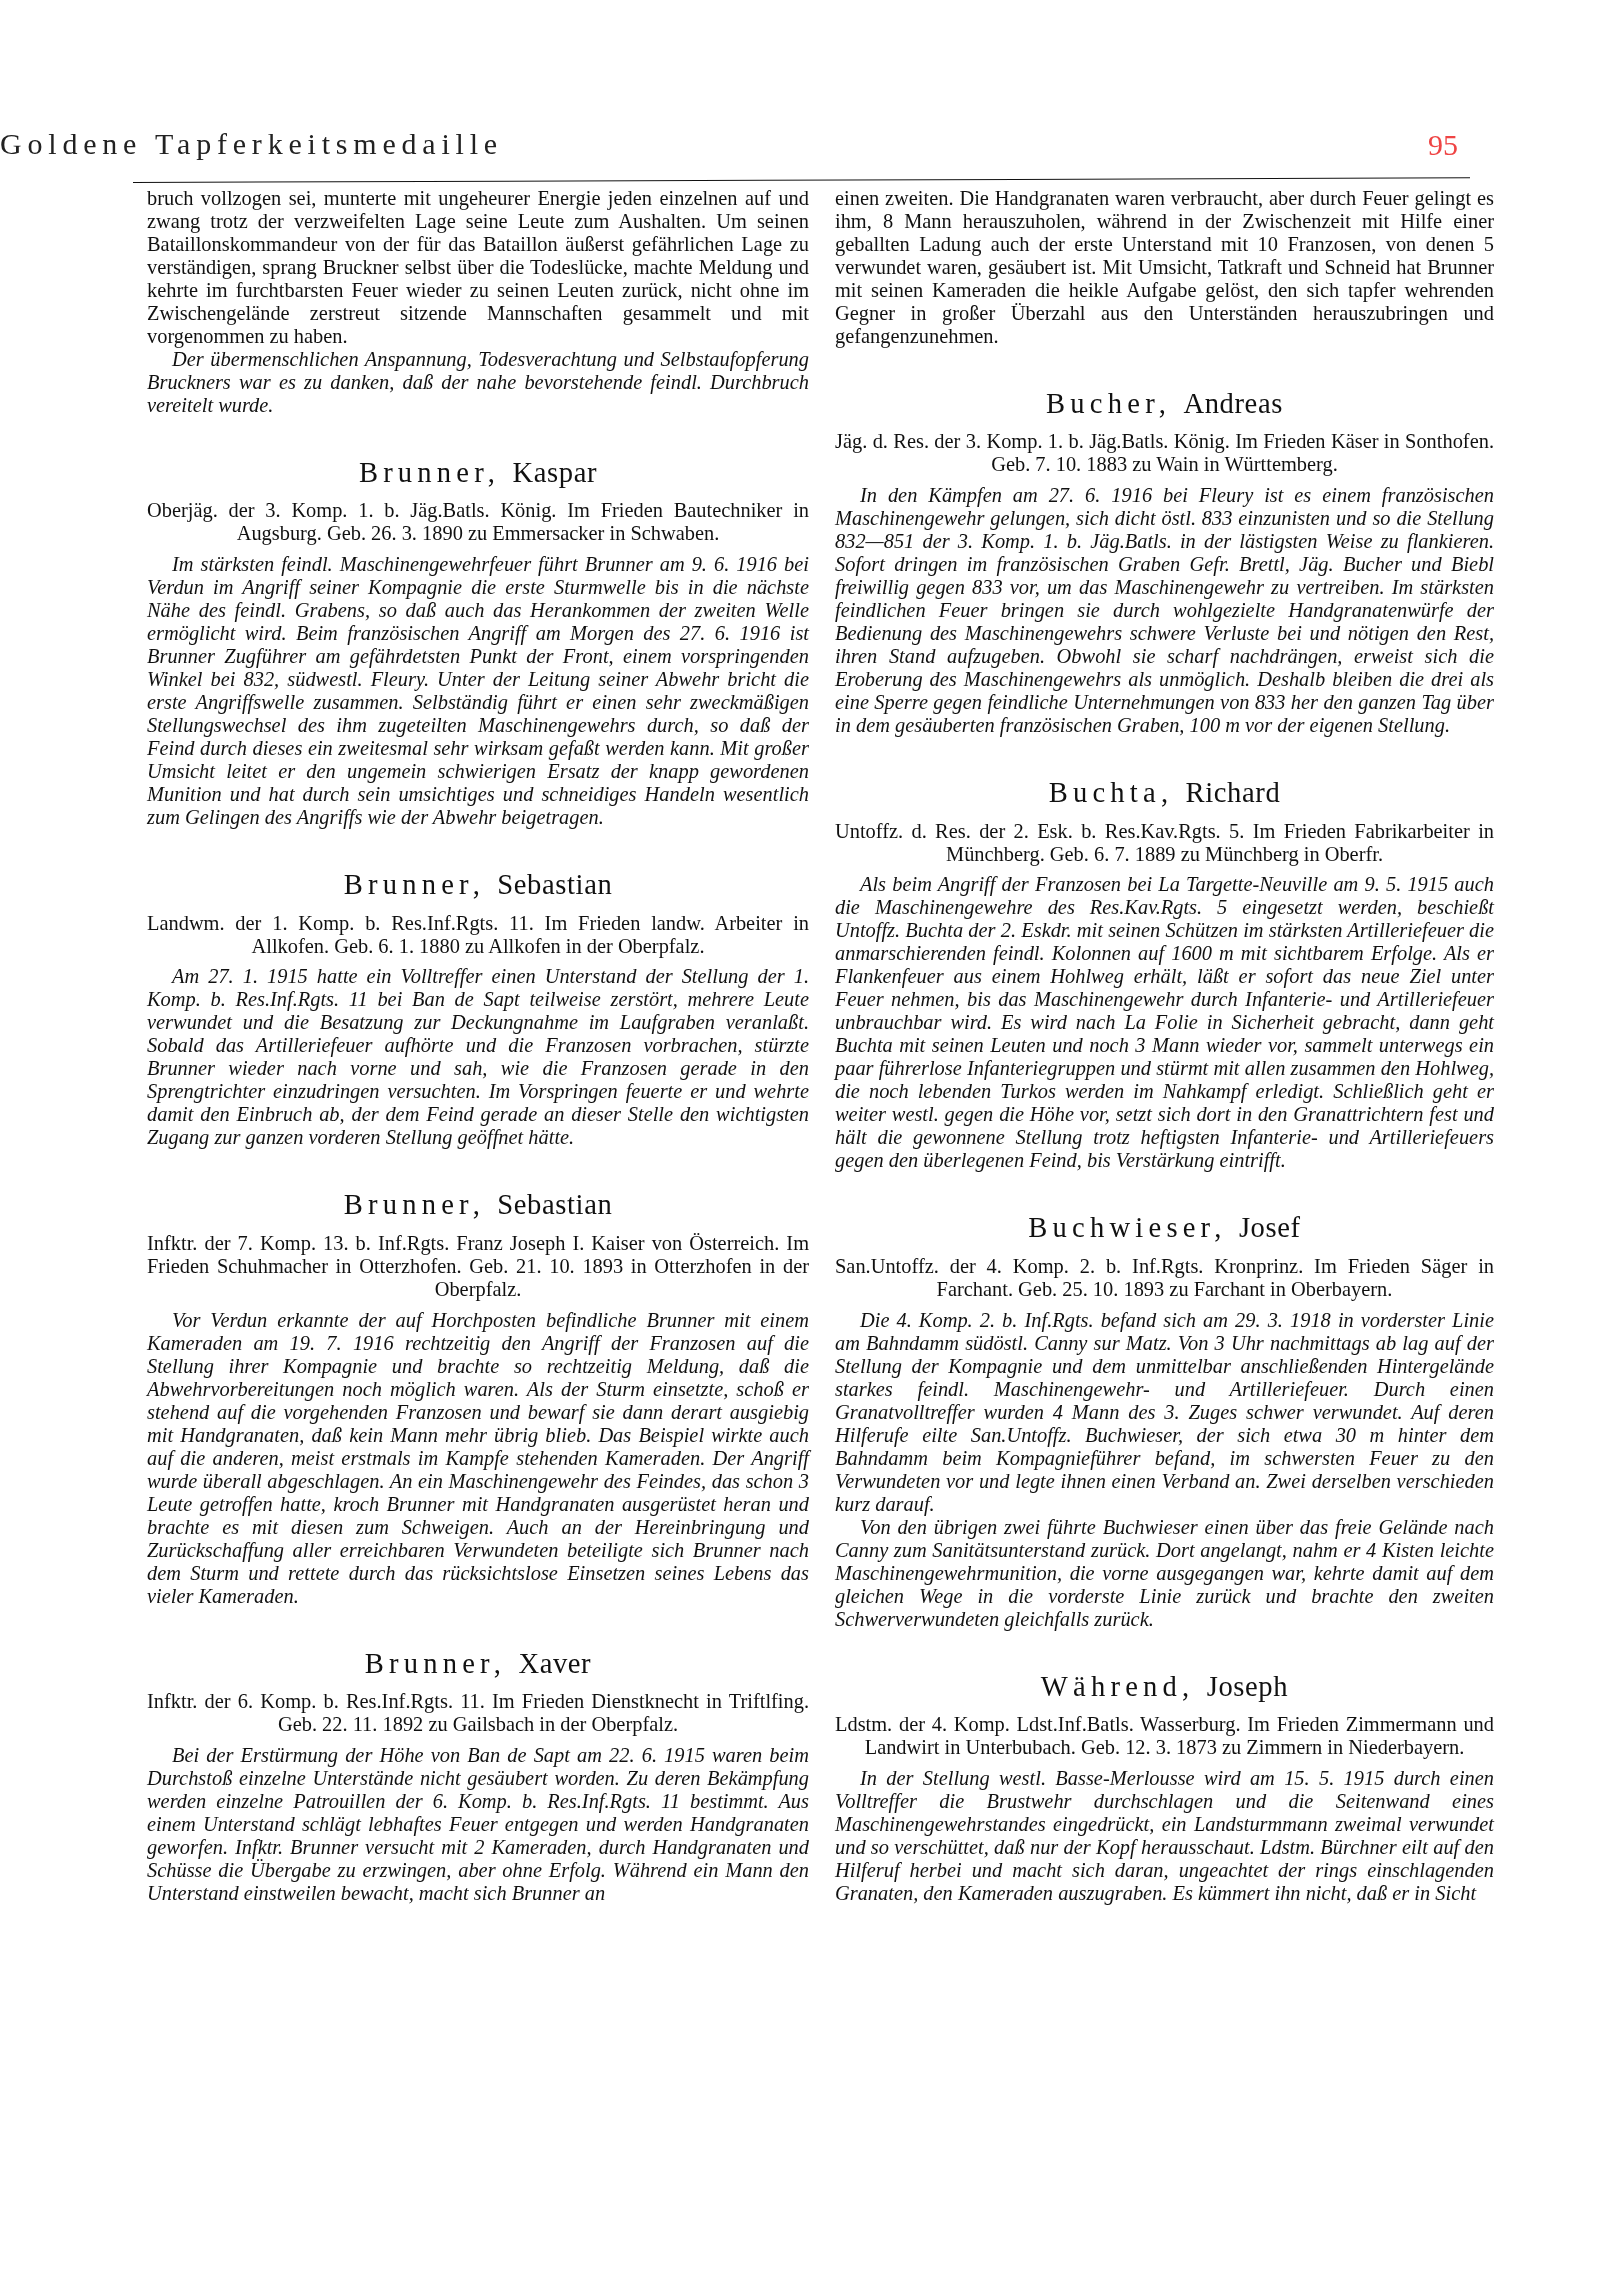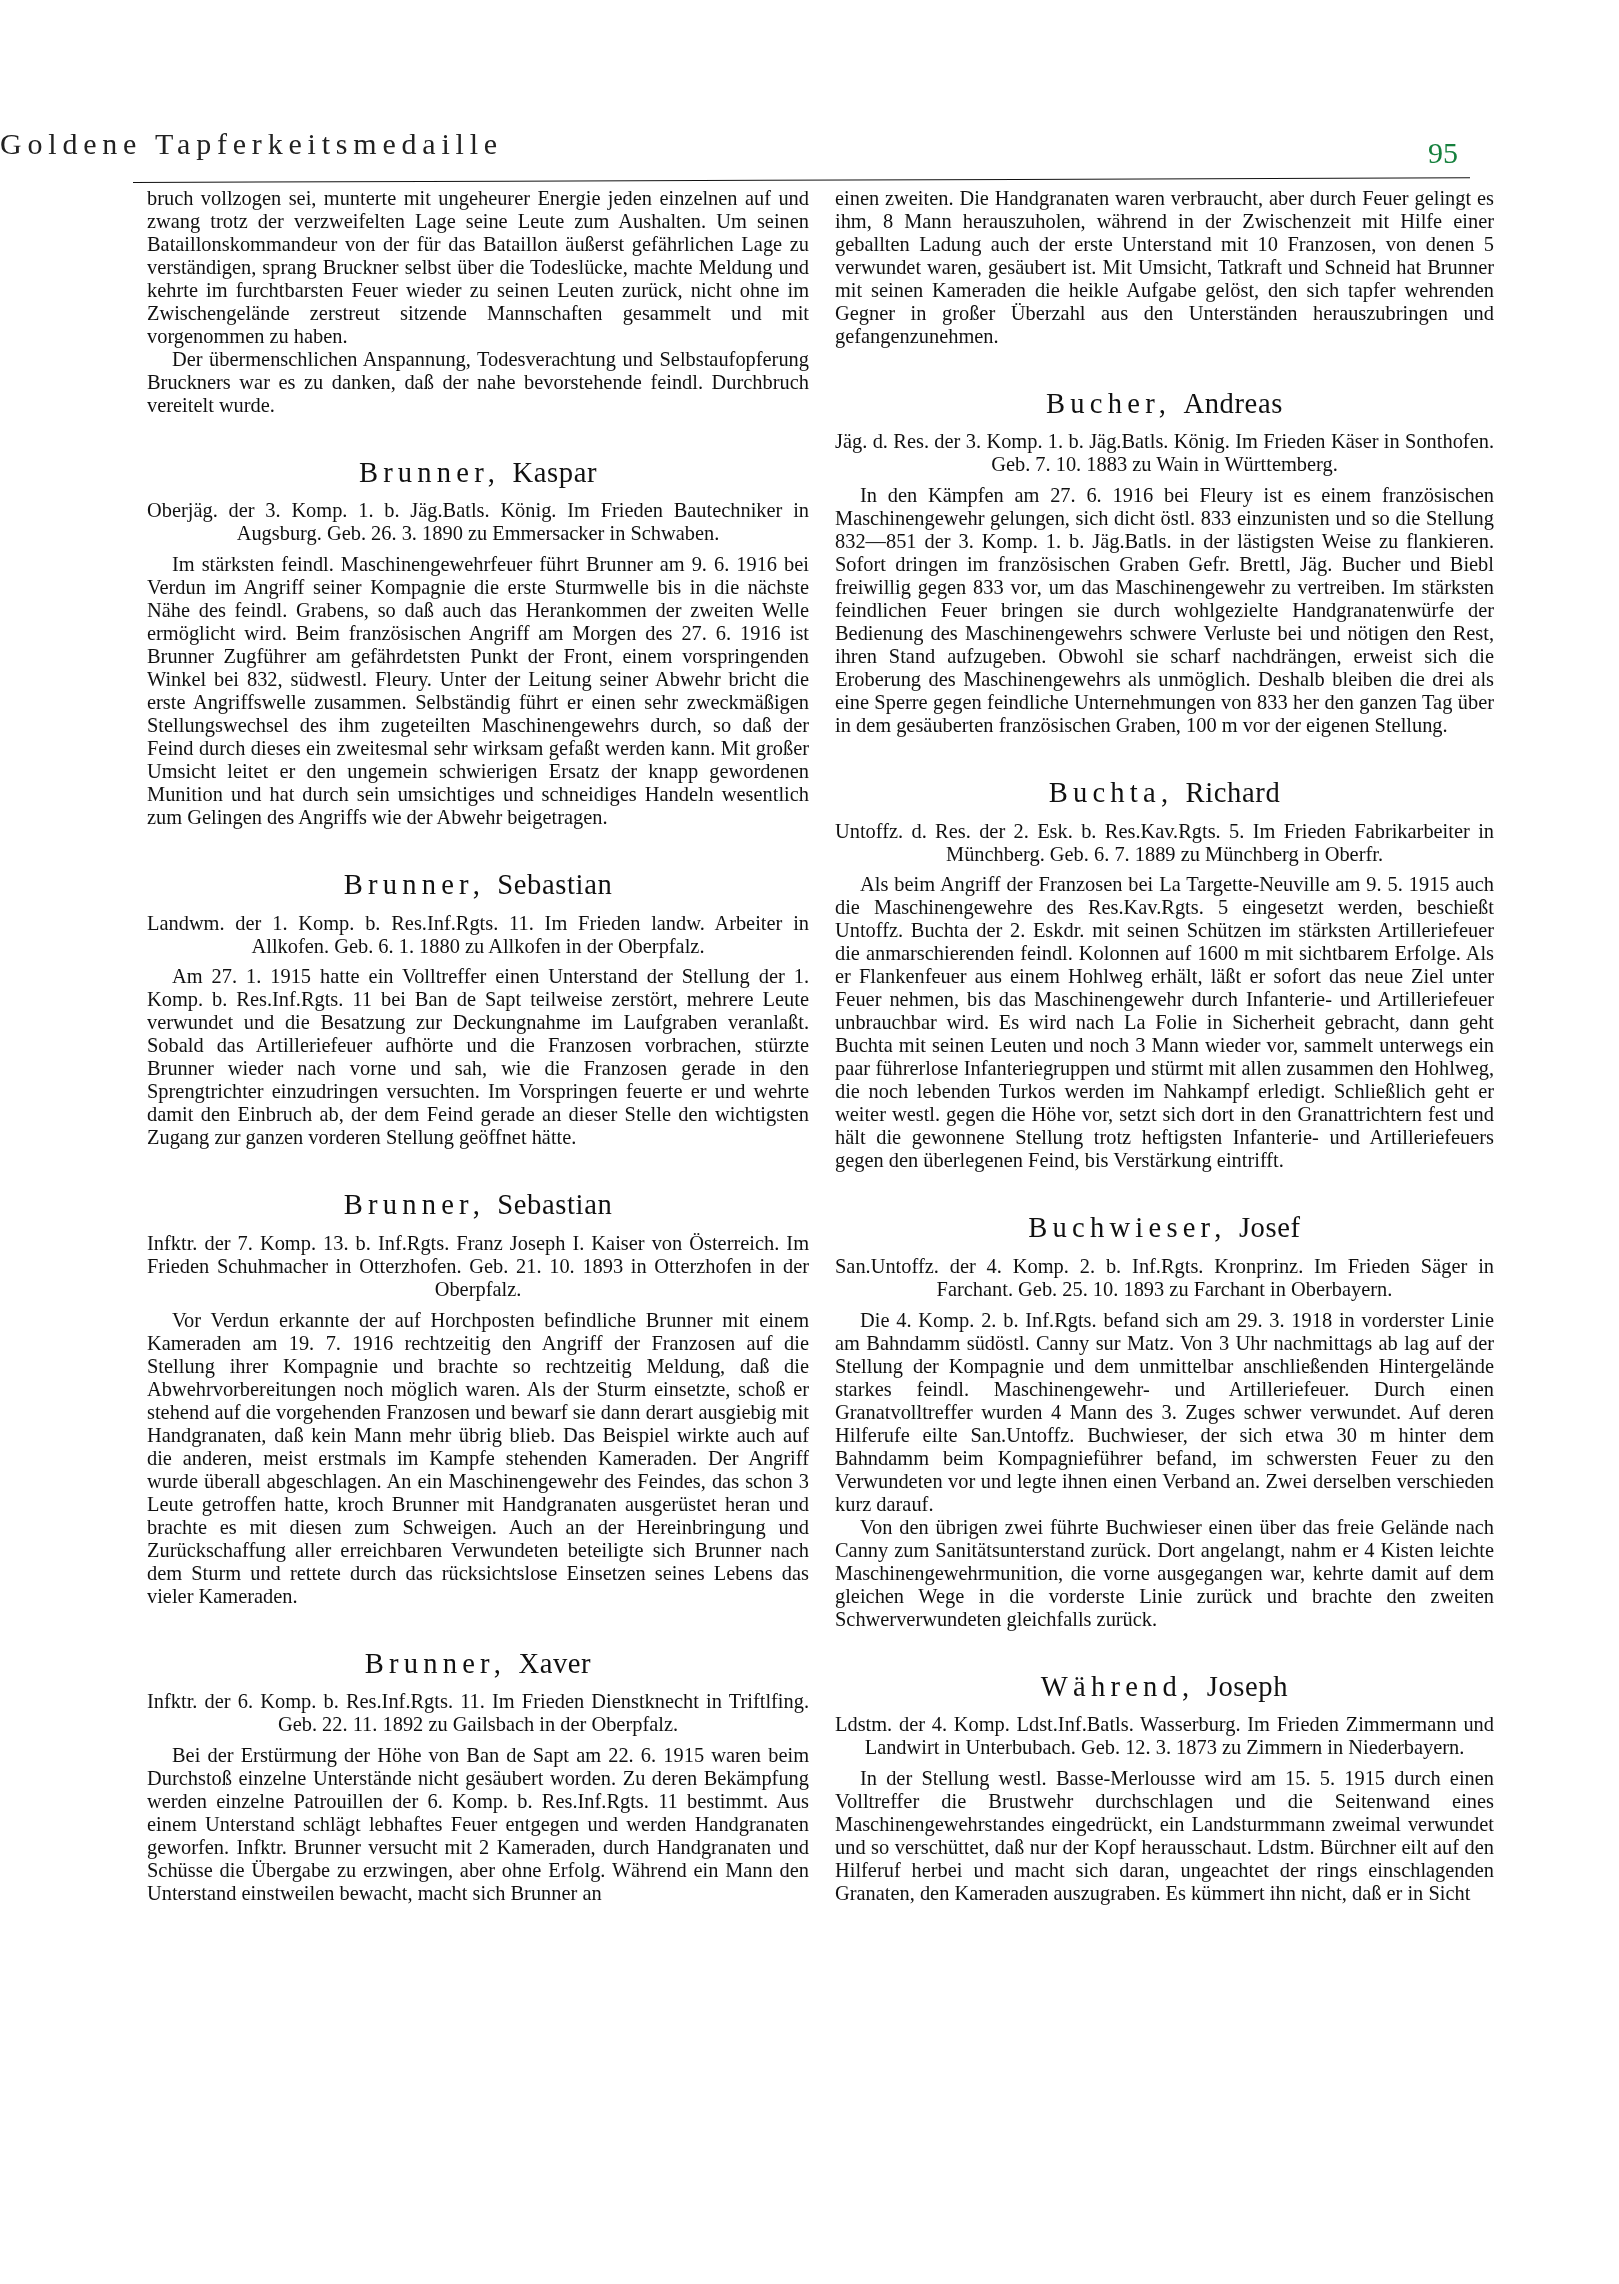--- a/index.html
+++ b/index.html
@@ -1,25 +1,25 @@
 <!DOCTYPE html>
 <html style="font-size:10.4px"><head>
 <meta charset="utf-8">
 <style>
   html, body { margin: 0; padding: 0; background: #ffffff; }
   body { width: 1620px; height: 2284px; position: relative; overflow: hidden; color: #111; font-family: "DejaVu Serif", serif; }
   .running-head { position: absolute; left: 0; top: 120px; width: 1620px; height: 52px; }
   .running-title { position: absolute; left: 0; width: 1316px; top: 6.5px; text-align: left; font-family: "Liberation Serif", serif; font-size: 30px; letter-spacing: 5.8px; color: #222; }
-  .page-number { position: absolute; left: 1428px; top: 16px; font-family: "Liberation Serif", serif; font-size: 30px; color: #15803d; }
+  .page-number { position: absolute; left: 1428px; top: 8px; font-family: "Liberation Serif", serif; font-size: 30px; color: #ef4444; }
   .head-rule { position: absolute; left: 133px; top: 62px; width: 1337px; height: 0; border-top: 1.9px solid #111; transform: rotate(-0.2deg); transform-origin: left; }
   .column { position: absolute; top: 187px; font-family: "Liberation Serif", serif; font-size: 20.4px; line-height: 23px; text-align: justify; margin-left: 20px; }
   .col-left { left: 127px; width: 662px; }
   .col-right { left: 815px; width: 659px; }
   .para { margin: 0; text-indent: 0; hyphens: auto; }
-  .para.indent { text-indent: 25px; }
+  .para.indent { text-indent: 25px; font-style: italic; }
   .entry-title { text-align: center; font-family: "Liberation Serif", serif; font-weight: normal; font-size: 28.6px; letter-spacing: 5.2px; margin: 40px 0 10.4px 0; line-height: 32px; }
   .entry-title .given { letter-spacing: 0.6px; }
   .entry-meta { margin: 0 0 7.8px 0; text-align: justify; text-align-last: center; }
 </style>
 </head>
 <body>
 
 <div class="running-head">
   <div class="running-title">Goldene Tapferkeitsmedaille</div>
   <div class="page-number">95</div>

